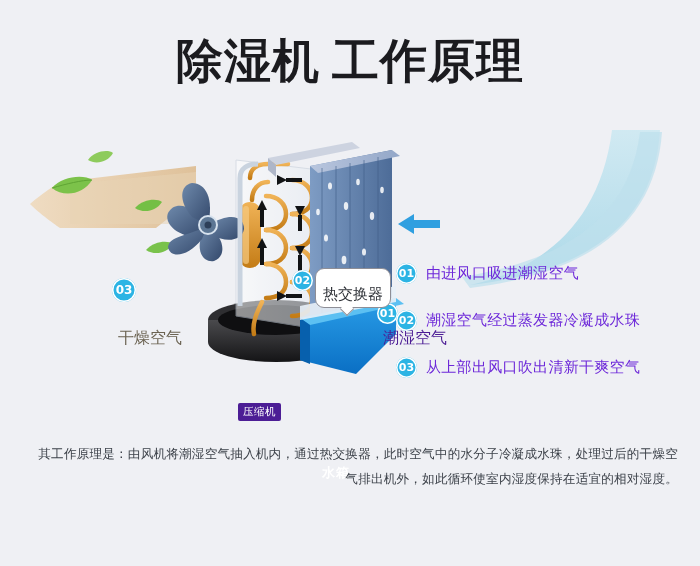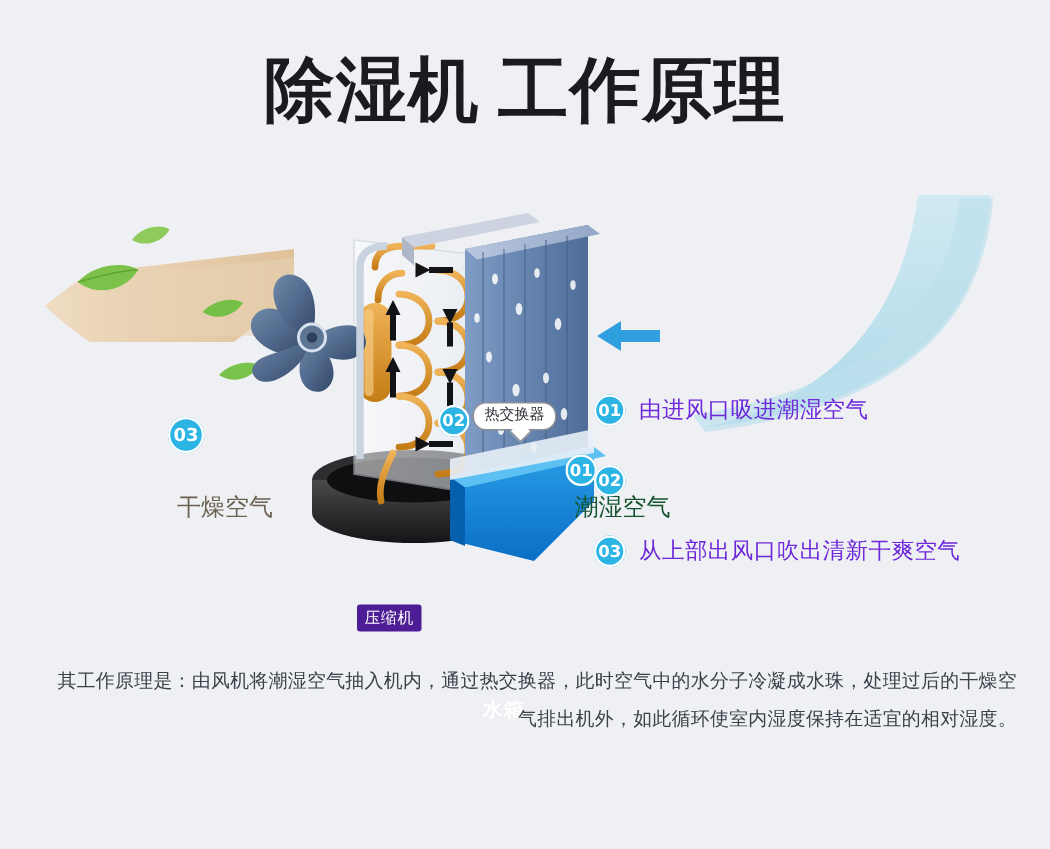--- a/index.html
+++ b/index.html
@@ -54,33 +54,33 @@
   .badge-lg {
     width: 24px; height: 24px; line-height: 24px; font-size: 12px;
   }
   .diag-label {
     position: absolute;
     font-size: 16px;
     color: #3f4a56;
     white-space: nowrap;
   }
   .label-dry   { left: 118px; top: 208px; color: #6b6352; }
-  .label-humid { left: 383px; top: 208px; color: #14532d; }
+  .label-humid { left: 383px; top: 208px; color: #4c1d95; }
   .badge-dry   { left: 112px; top: 158px; }
   .badge-humid { left: 377px; top: 183px; }
   .badge-hx    { left: 292px; top: 150px; }
 
   .callout {
     position: absolute;
     left: 315px; top: 148px;
     background: #ffffff;
     border: 1.4px solid #8e8e96;
     border-radius: 9px;
-    padding: 0 7px 3px;
-    font-size: 10px;
+    padding: 16px 7px 3px;
+    font-size: 15px;
     color: #2f3238;
     white-space: nowrap;
   }
   .callout::after {
     content: "";
     position: absolute;
     left: 26px; bottom: -7px;
     width: 9px; height: 9px;
     background: #ffffff;
     border-right: 1.4px solid #8e8e96;
@@ -340,20 +340,21 @@
     <div class="tag-tank">水箱</div>
   </div>
 
   <div class="steps">
     <div class="step">
       <span class="step-badge">01</span>
       <span class="step-text">由进风口吸进潮湿空气</span>
     </div>
     <div class="step">
       <span class="step-badge">02</span>
+      <span class="step-text">潮湿空气经过蒸发器冷凝成水珠</span>
     </div>
     <div class="step">
       <span class="step-badge">03</span>
       <span class="step-text">从上部出风口吹出清新干爽空气</span>
     </div>
   </div>
 
   <div class="copy">
     <p class="para2">其工作原理是：由风机将潮湿空气抽入机内，通过热交换器，此时空气中的水分子冷凝成水珠，处理过后的干燥空气排出机外，如此循环使室内湿度保持在适宜的相对湿度。</p>
   </div>

